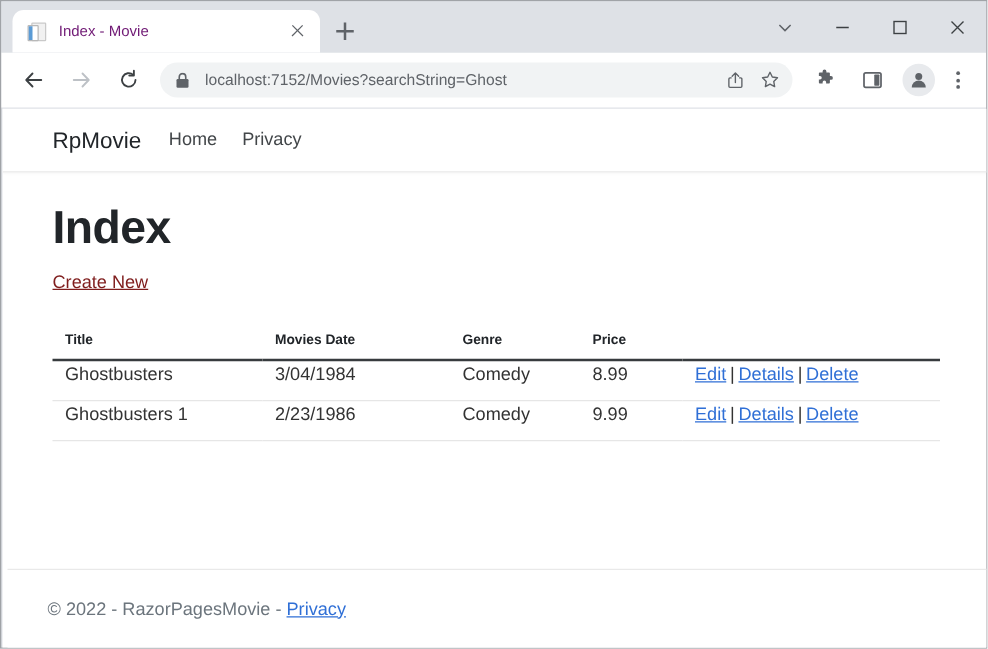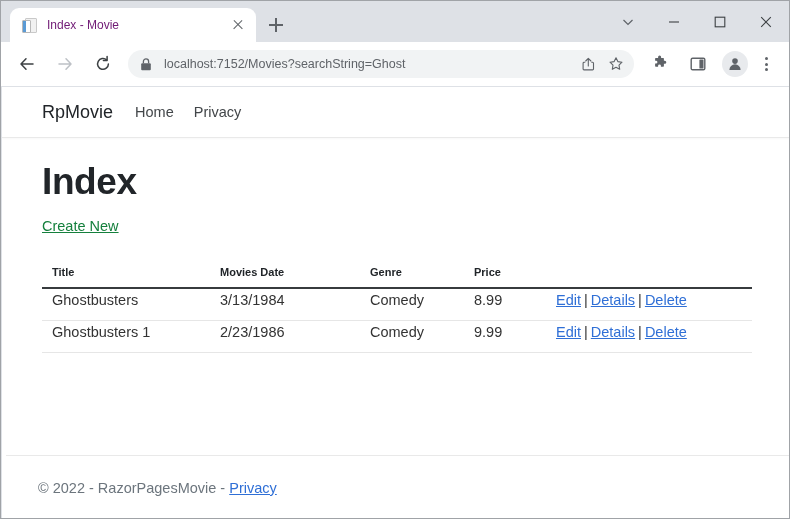--- a/index.html
+++ b/index.html
@@ -241,21 +241,21 @@
     font-size: 37px;
     font-weight: bold;
     color: #212529;
     letter-spacing: -0.4px;
     line-height: 1.1;
     margin-bottom: 14px;
   }
   .create-link {
     display: inline-block;
     font-size: 14.5px;
-    color: #15803d;
+    color: #7f1d1d;
     text-decoration: underline;
     margin-bottom: 20px;
   }
 
   table.movies {
     width: 710px;
     border-collapse: collapse;
     margin-top: 6px;
   }
   table.movies th {
@@ -448,21 +448,21 @@
             <th class="col-title">Title</th>
             <th class="col-date">Movies Date</th>
             <th class="col-genre">Genre</th>
             <th class="col-price">Price</th>
             <th class="col-actions"></th>
           </tr>
         </thead>
         <tbody>
           <tr>
             <td>Ghostbusters</td>
-            <td>3/13/1984</td>
+            <td>3/04/1984</td>
             <td>Comedy</td>
             <td>8.99</td>
             <td class="actions">
               <a href="#">Edit</a><span class="sep">|</span><a href="#">Details</a><span class="sep">|</span><a href="#">Delete</a>
             </td>
           </tr>
           <tr>
             <td>Ghostbusters 1</td>
             <td>2/23/1986</td>
             <td>Comedy</td>

